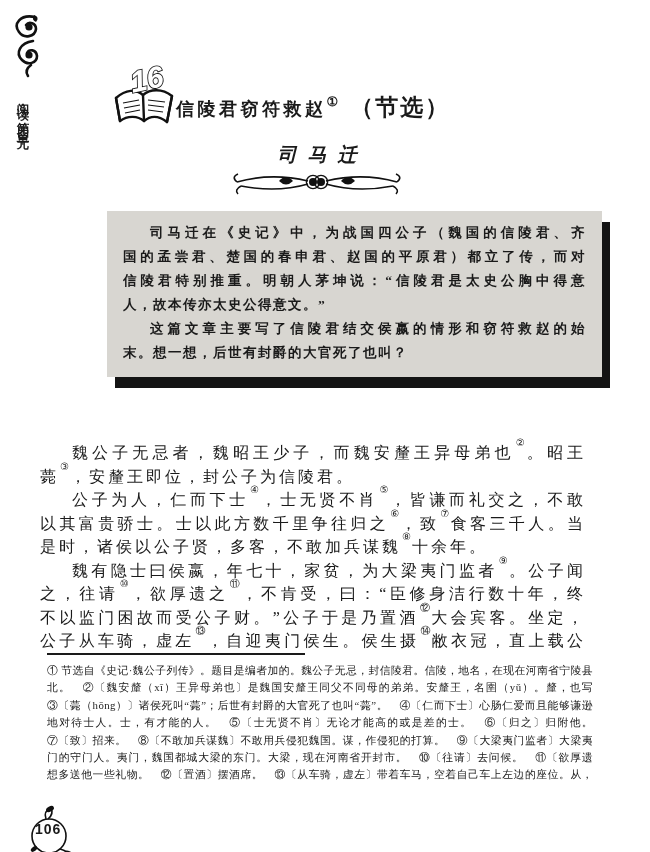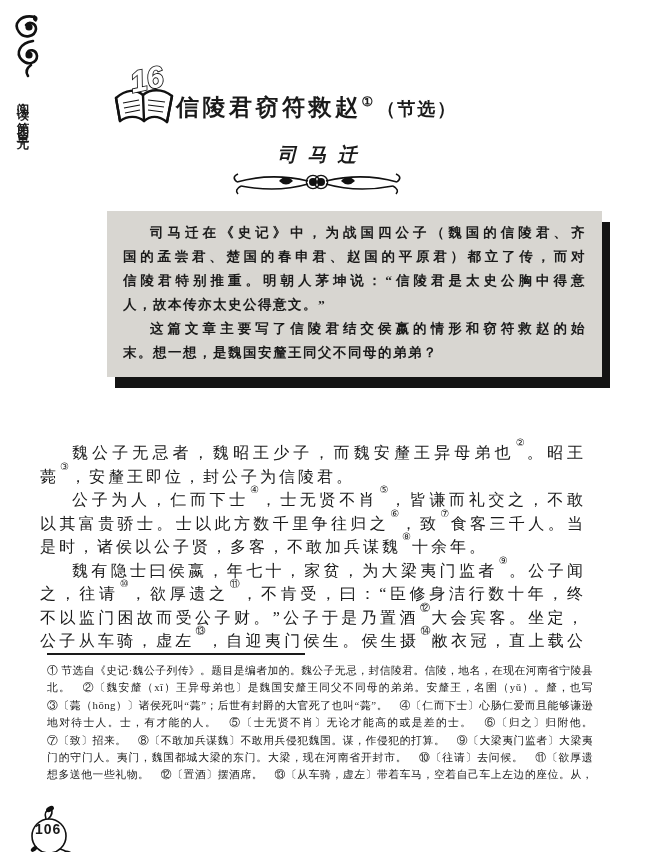--- a/index.html
+++ b/index.html
@@ -20,23 +20,23 @@
     font-family:"Liberation Sans","DejaVu Sans",sans-serif;
     font-size:12.5px;font-weight:700;letter-spacing:5px;color:var(--ink);
   }
   
   .lesson-icon{position:absolute;left:104px;top:60px;}
   
   .title-row{
     position:absolute;left:176px;top:92px;white-space:nowrap;
     font-weight:700;color:var(--ink);
   }
-  .title-main{font-size:23px;letter-spacing:3.5px;}
+  .title-main{font-size:18px;letter-spacing:3.5px;}
   .title-ref{font-size:13px;position:relative;top:-9px;font-weight:700;}
-  .title-suffix{font-size:18px;letter-spacing:2px;margin-left:0;}
+  .title-suffix{font-size:23px;letter-spacing:2px;margin-left:8px;}
   
   .author-block{position:absolute;left:-8px;top:142px;width:650px;text-align:center;}
   .author-name{
     font-size:19px;font-style:italic;font-weight:700;letter-spacing:11px;
     padding-left:11px; 
   }
   .author-flourish{display:block;margin:1px auto 0;}
   
   .intro-box{
     position:absolute;left:107px;top:211px;width:495px;box-sizing:border-box;
@@ -154,21 +154,21 @@
 
   <div class="intro-box">
       <div>
         <div class="line first">司马迁在《史记》中，为战国四公子（魏国的信陵君、齐</div>
         <div class="line">国的孟尝君、楚国的春申君、赵国的平原君）都立了传，而对</div>
         <div class="line">信陵君特别推重。明朝人茅坤说：“信陵君是太史公胸中得意</div>
         <div class="line last">人，故本传亦太史公得意文。”</div>
       </div>
       <div>
         <div class="line first">这篇文章主要写了信陵君结交侯嬴的情形和窃符救赵的始</div>
-        <div class="line last">末。想一想，是魏国安釐王同父不同母的弟弟？</div>
+        <div class="line last">末。想一想，后世有封爵的大官死了也叫？</div>
       </div>
     </div>
 
   <div class="main-text">
       <div>
         <div class="line first">魏公子无忌者，魏昭王少子，而魏安釐王异母弟也<sup>②</sup>。昭王</div>
         <div class="line last">薨<sup>③</sup>，安釐王即位，封公子为信陵君。</div>
       </div>
       <div>
         <div class="line first">公子为人，仁而下士<sup>④</sup>，士无贤不肖<sup>⑤</sup>，皆谦而礼交之，不敢</div>

